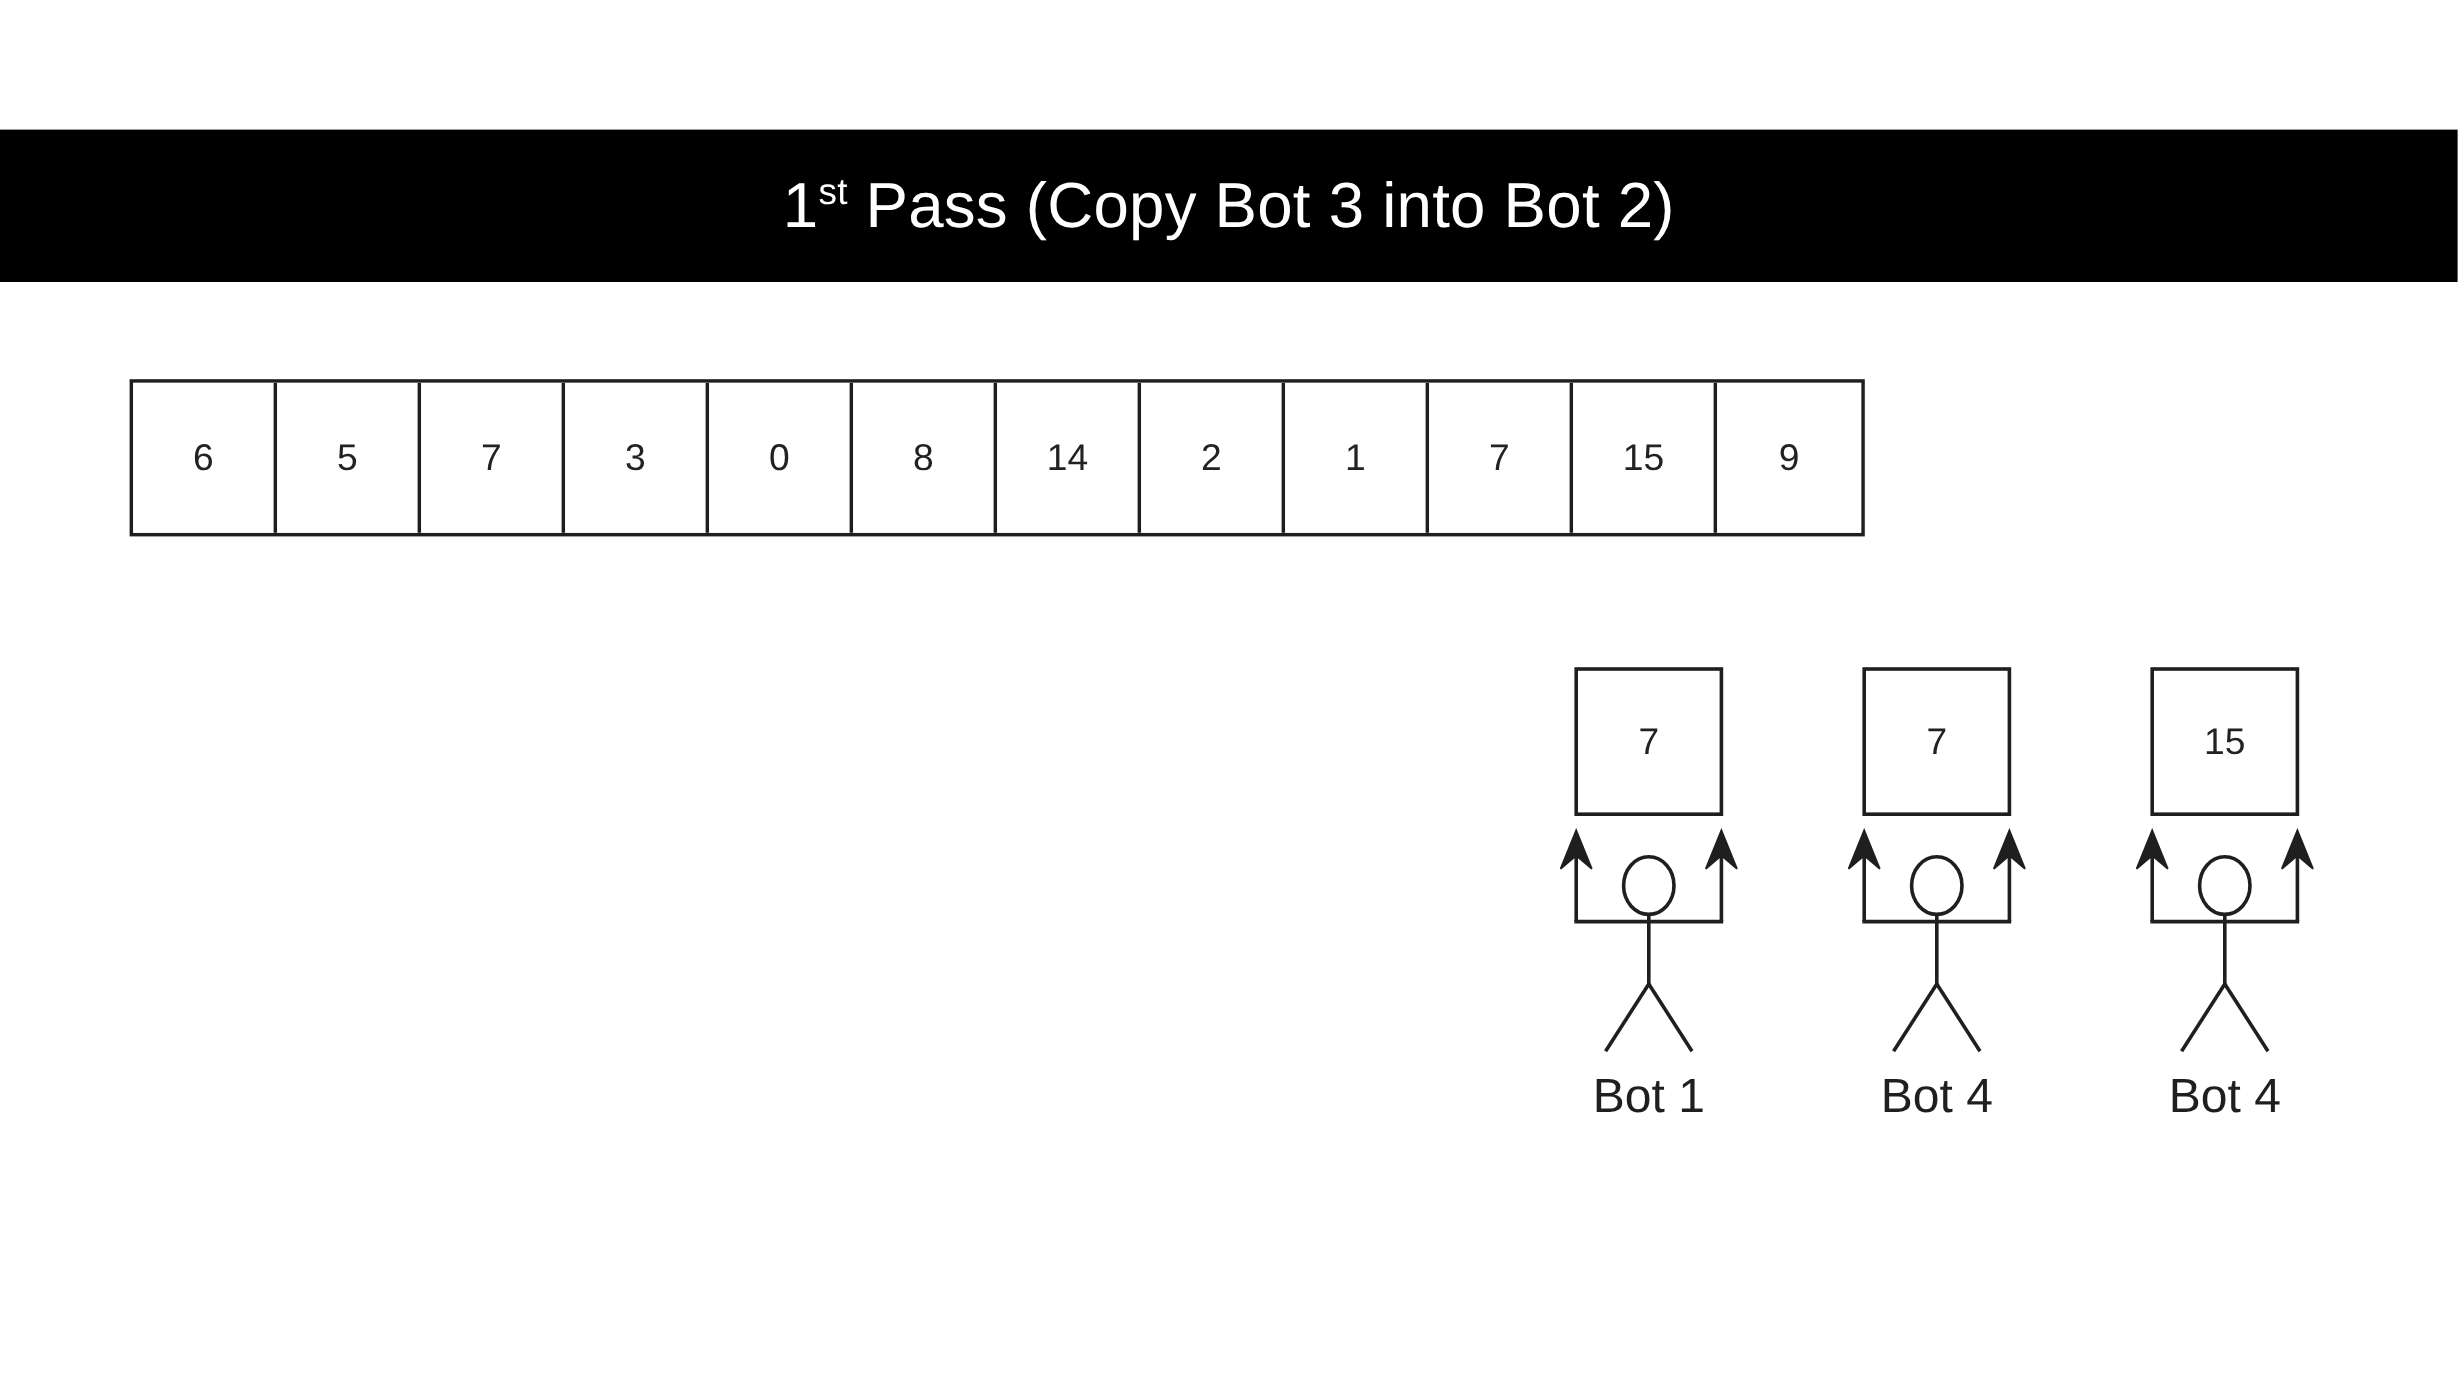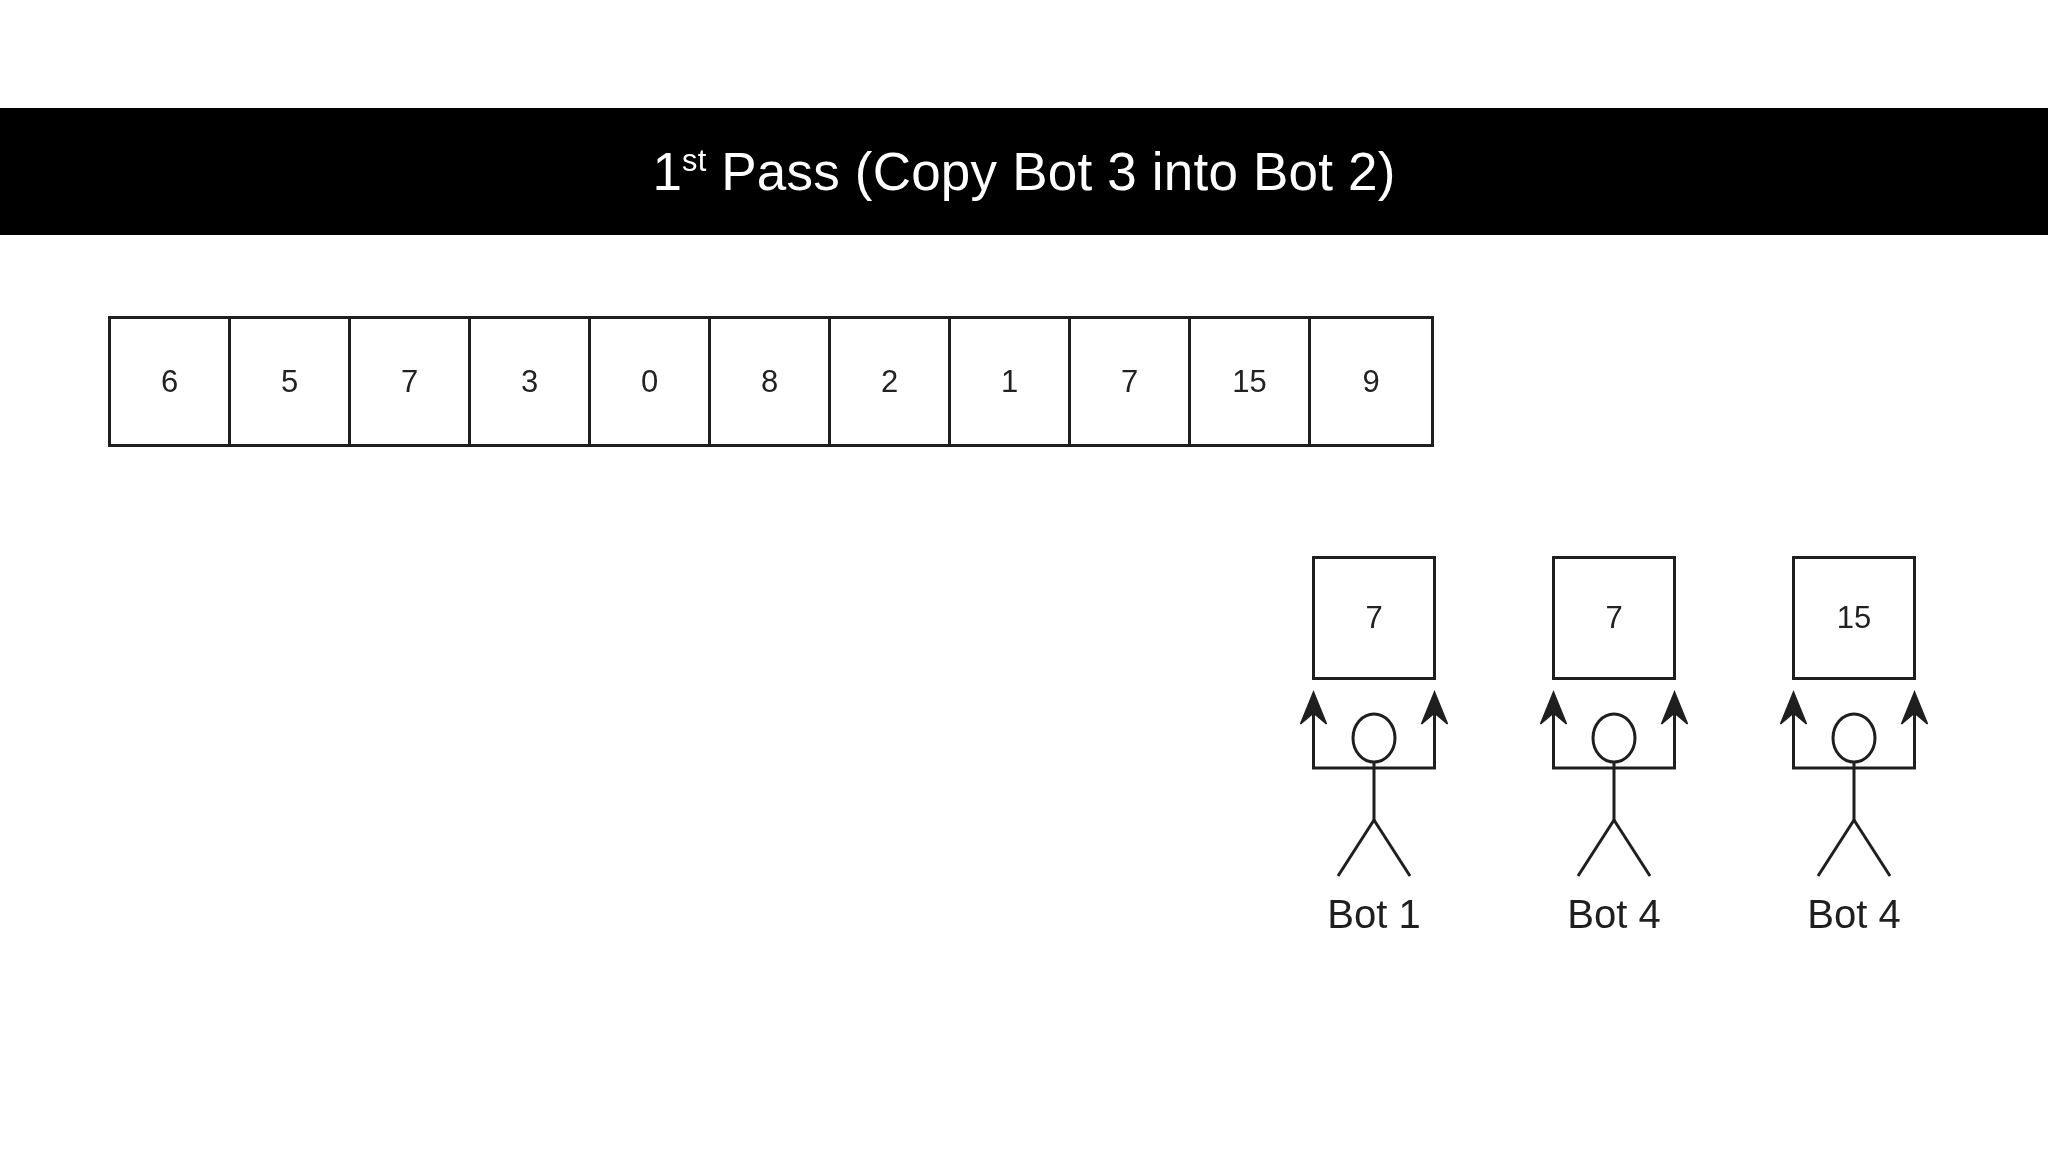--- a/index.html
+++ b/index.html
@@ -124,20 +124,21 @@
   <div id="title-text"><span>1</span><span class="ord">st</span><span> Pass (Copy Bot 3 into Bot 2)</span></div>
 </div>
 
 <div id="array-strip">
     <div class="array-cell">6</div>
     <div class="array-cell">5</div>
     <div class="array-cell">7</div>
     <div class="array-cell">3</div>
     <div class="array-cell">0</div>
     <div class="array-cell">8</div>
+    <div class="array-cell">14</div>
     <div class="array-cell">2</div>
     <div class="array-cell">1</div>
     <div class="array-cell">7</div>
     <div class="array-cell">15</div>
     <div class="array-cell">9</div>
   </div>
 
 <div id="bots-group">
     <div class="bot-unit">
       <div class="bot-box">7</div>

